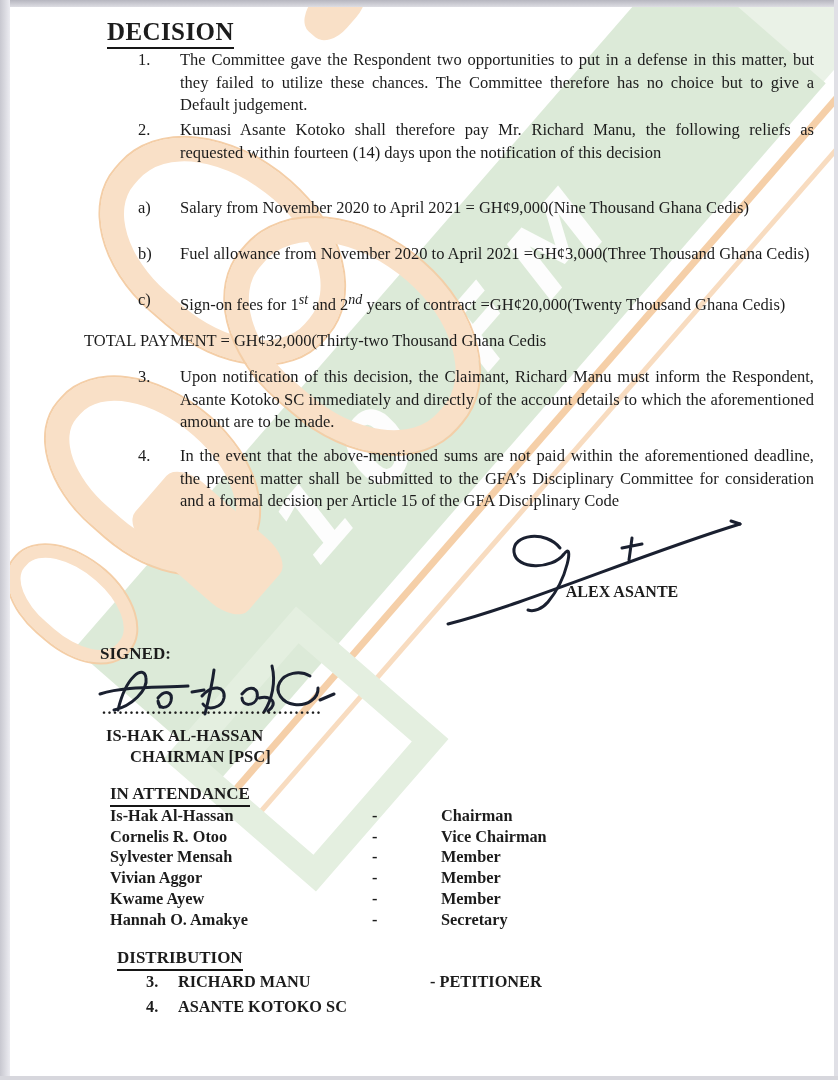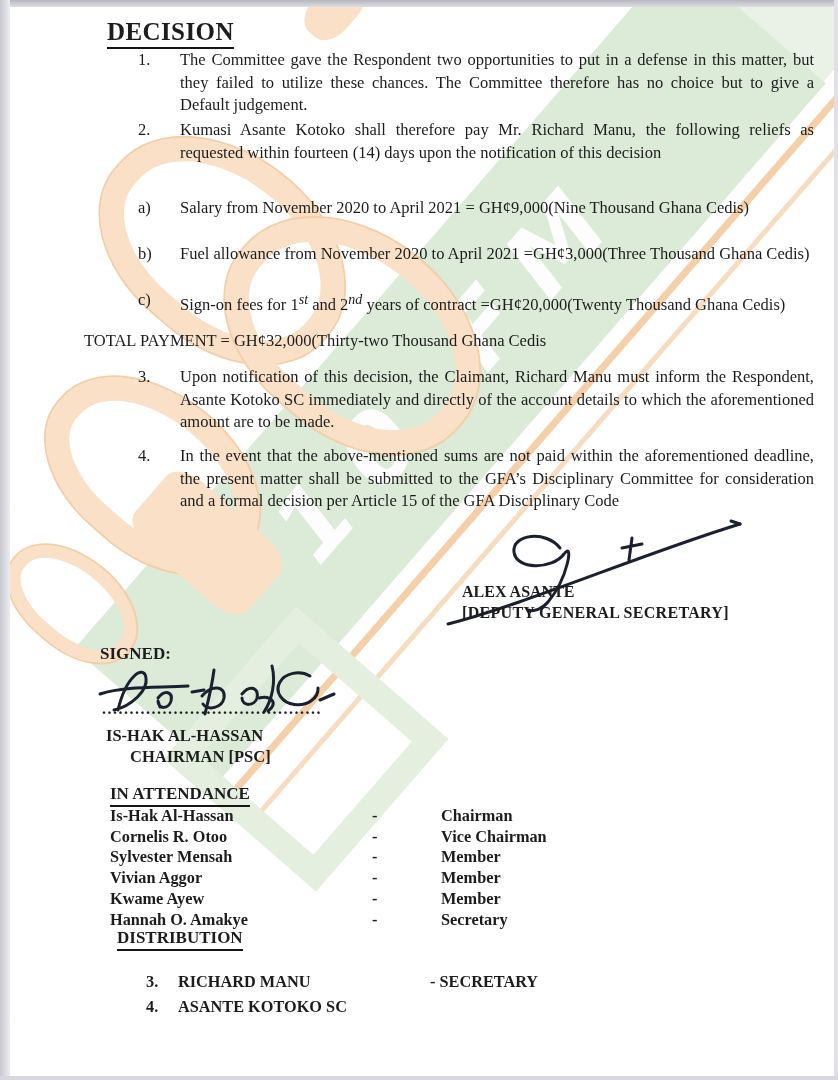--- a/index.html
+++ b/index.html
@@ -38,37 +38,37 @@
   .num-item{display:flex;left:138px;width:676px;font-size:16.5px;line-height:22.5px;}
   .num-item .marker{width:30px;flex:none;}
   .num-item .txt{flex:1;text-align:justify;margin-left:12px;}
   #item-1{top:49px;} #item-2{top:119px;}
   #relief-a{top:197px;} #relief-b{top:243px;} #relief-c{top:289px;}
   #total-line{left:84px;top:331px;font-size:16.5px;}
   #item-3{top:366px;} #item-4{top:445px;}
   .sup{font-size:14px;vertical-align:6px;font-style:italic;}
 
   #alex-sig{left:442px;top:514px;}
-  #alex-block{left:462px;top:581px;width:320px;text-align:left;font-weight:bold;font-size:16px;line-height:21px;}
+  #alex-block{left:462px;top:581px;width:320px;text-align:center;font-weight:bold;font-size:16px;line-height:21px;}
   #alex-block .title{letter-spacing:.3px;}
 
   #signed-label{left:100px;top:644px;font-weight:bold;font-size:17px;}
   #ishak-sig{left:96px;top:660px;}
   #dotted-line{left:102px;top:700px;font-weight:bold;font-size:16px;letter-spacing:1.5px;}
   #ishak-name{left:106px;top:726px;font-weight:bold;font-size:16.5px;}
   #ishak-title{left:130px;top:747px;font-weight:bold;font-size:16.5px;}
 
   #attendance-heading{left:110px;top:784px;font-size:17px;}
   #attendance-rows{left:110px;top:806px;width:560px;}
   .att-row{display:flex;font-weight:bold;font-size:16.3px;line-height:20.7px;}
   .att-name{width:262px;flex:none;}
   .att-dash{width:55px;flex:none;}
   .att-role{flex:1;margin-left:14px;}
 
-  #distribution-heading{left:117px;top:928px;font-size:17px;}
+  #distribution-heading{left:117px;top:948px;font-size:17px;}
   #distribution-rows{left:117px;top:970px;width:560px;}
   .dist-row{display:flex;font-weight:bold;font-size:16.3px;line-height:24.5px;}
   .dist-num{width:32px;flex:none;margin-left:29px;}
   .dist-name{width:252px;flex:none;}
   .dist-role{flex:1;}
 
   svg path{fill:none;stroke:#1a2030;stroke-width:3;stroke-linecap:round;stroke-linejoin:round;}
 </style>
 </head>
 <body>
@@ -135,21 +135,20 @@
   <div class="layer" id="alex-sig">
     <svg width="310" height="118" viewBox="0 0 310 118">
       <path d="M6,110 C84,90 200,40 298,10"></path>
       <path d="M298,10 l-9,-3"></path>
       <path d="M118,34 C104,16 70,20 72,38 C74,56 110,56 122,40 C132,26 126,64 106,88 C100,95 92,98 86,96"></path>
       <path d="M190,24 l-3,22 M180,34 l20,-4"></path>
     </svg>
   </div>
   <div class="layer" id="alex-block">
     <div class="name">ALEX ASANTE</div>
-    <div class="title">[DEPUTY GENERAL  SECRETARY]</div>
   </div>
 
   <div class="layer" id="signed-label">SIGNED:</div>
   <div class="layer" id="ishak-sig">
     <svg width="240" height="60" viewBox="0 0 240 60">
       <path d="M22,50 C30,16 48,4 50,18 C52,30 36,46 18,50"></path>
       <path d="M4,34 C30,26 62,28 92,26"></path>
       <path d="M62,38 c7,-9 15,-6 13,3 c-2,8 -13,9 -13,0 l2,6"></path>
       <path d="M96,32 l12,-2"></path>
       <path d="M118,10 c-2,16 -6,32 -9,44"></path>
@@ -201,20 +200,20 @@
     </div>
   </div>
 
   <div class="layer" id="distribution-heading">
     <span class="h-underline">DISTRIBUTION</span>
   </div>
   <div class="layer" id="distribution-rows">
     <div class="dist-row">
       <span class="dist-num">3.</span>
       <span class="dist-name">RICHARD MANU</span>
-      <span class="dist-role">- SECRETARY</span>
+      <span class="dist-role">- PETITIONER</span>
     </div>
     <div class="dist-row">
       <span class="dist-num">4.</span>
       <span class="dist-name">ASANTE KOTOKO SC</span>
     </div>
   </div>
 </div>
 
 </body></html>

